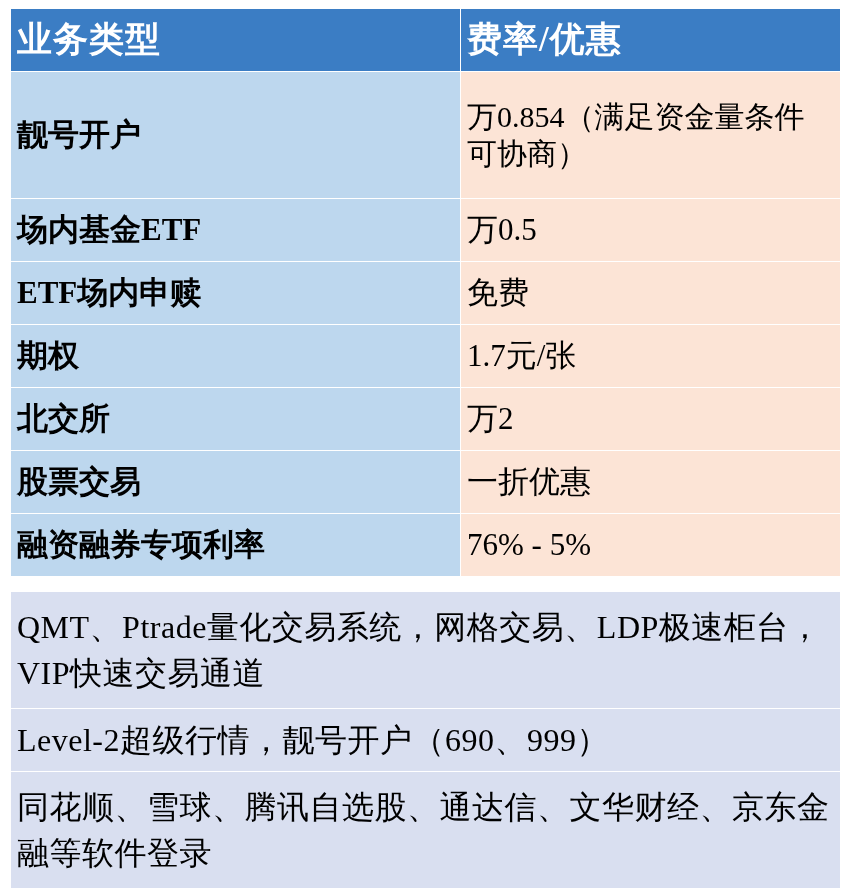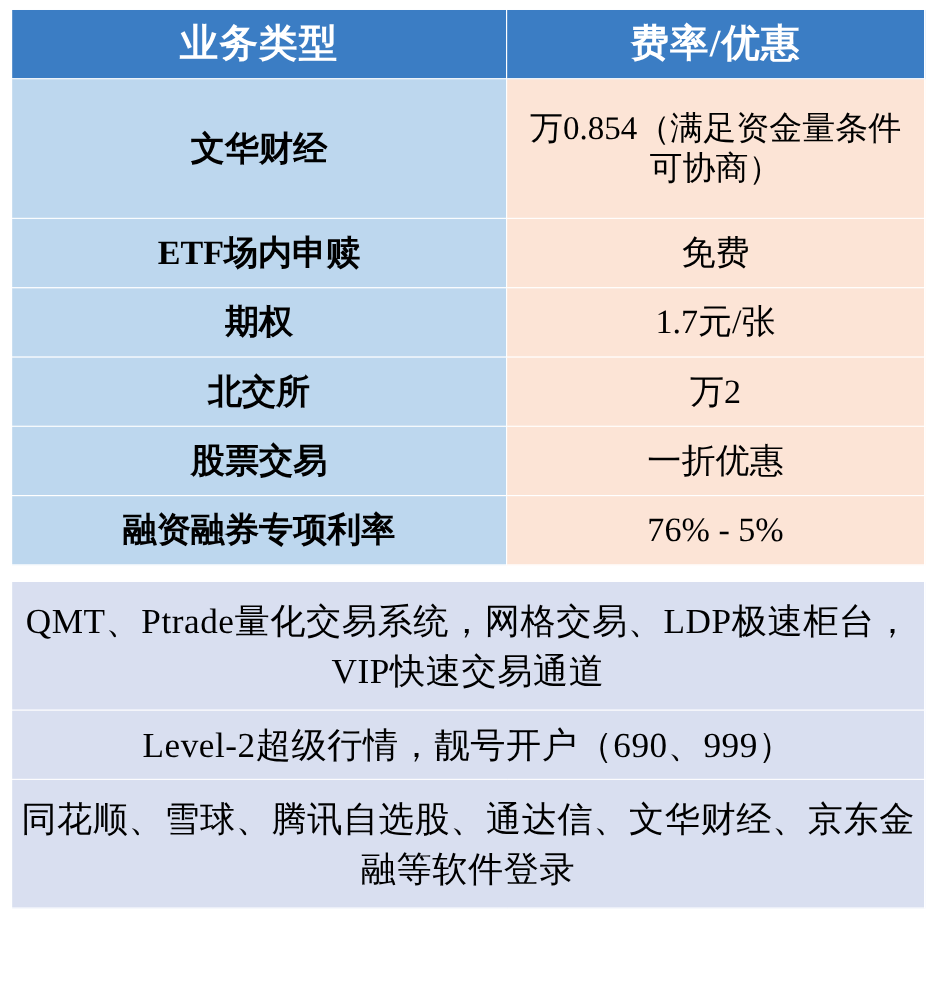--- a/index.html
+++ b/index.html
@@ -20,21 +20,21 @@
     box-sizing: border-box;
     padding: 8px 10px 6px 10px;
   }
   table.fee-table {
     border-collapse: collapse;
     width: 830px;
     table-layout: fixed;
   }
   table.fee-table td, table.fee-table th {
     border: 1px solid #ffffff;
-    text-align: center;
+    text-align: left;
     vertical-align: middle;
     padding: 4px 6px;
   }
   
   col.col-a { width: 450px; }
   col.col-b { width: 380px; }
 
   .header-cell {
     background: #3b7dc4;
     color: #ffffff;
@@ -84,24 +84,28 @@
       <col class="col-a">
       <col class="col-b">
     </colgroup>
     <tbody>
       <tr>
         <th class="header-cell">业务类型</th>
         <th class="header-cell">费率/优惠</th>
       </tr>
 
       <tr class="row-stock">
-        <td class="label-cell">文华财经</td>
+        <td class="label-cell">靓号开户</td>
         <td class="value-cell">万0.854（满足资金量条件可协商）</td>
       </tr>
 
+      <tr class="row-std">
+        <td class="label-cell">场内基金ETF</td>
+        <td class="value-cell">万0.5</td>
+      </tr>
 
       <tr class="row-std">
         <td class="label-cell">ETF场内申赎</td>
         <td class="value-cell">免费</td>
       </tr>
 
 
       <tr class="row-std">
         <td class="label-cell">期权</td>
         <td class="value-cell">1.7元/张</td>

